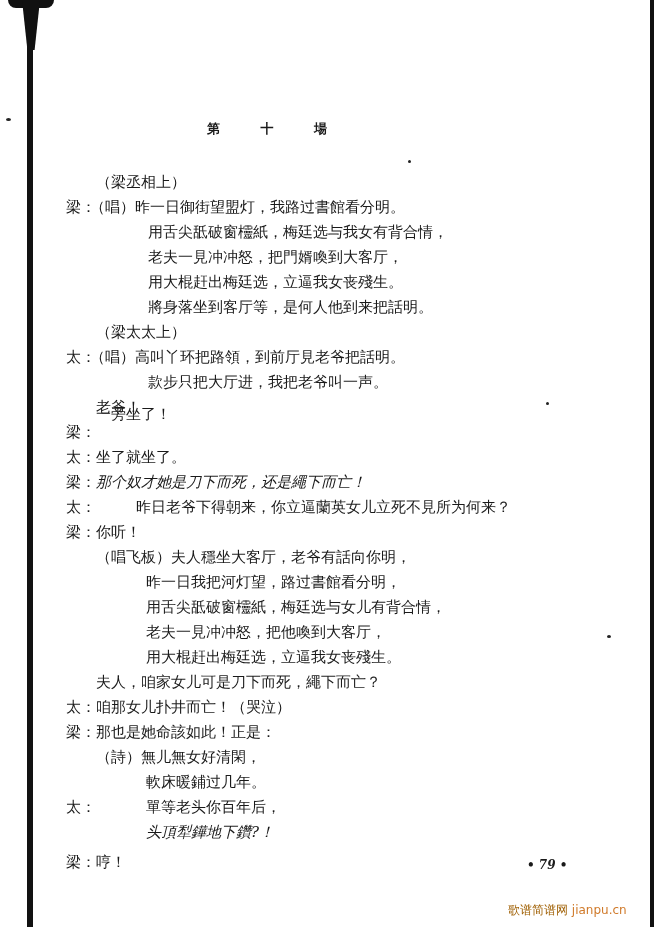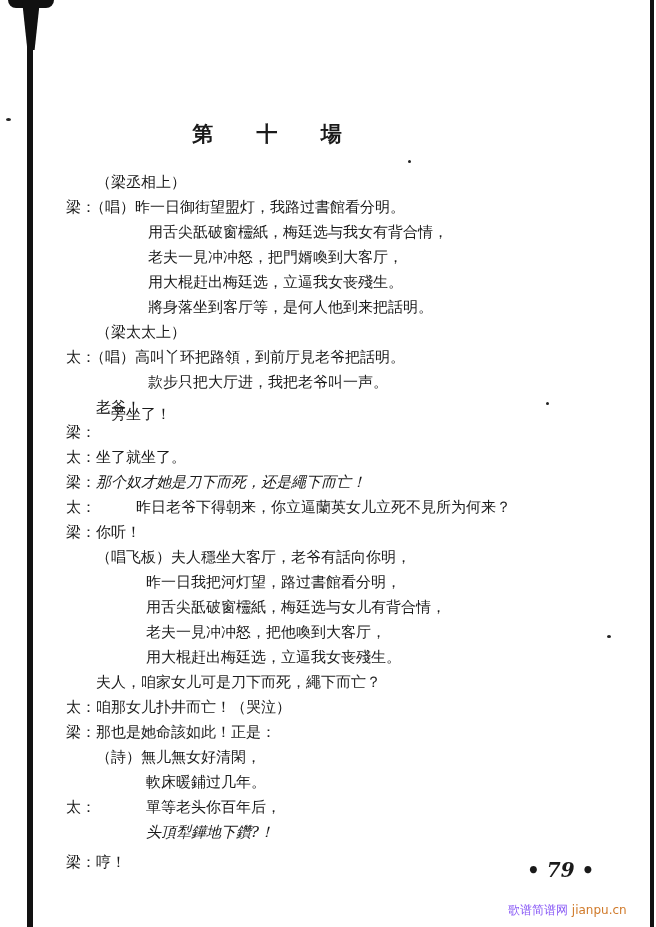--- a/index.html
+++ b/index.html
@@ -21,35 +21,35 @@
       position: absolute; left: 22px; top: 0; width: 18px; height: 50px;
       background: #111; clip-path: polygon(0 0, 100% 0, 70% 100%, 30% 100%);
     }
     .right-edge {
       position: absolute; left: 650px; top: 0; width: 4px; height: 927px;
       background: #111;
     }
     .speck { position: absolute; background: #222; border-radius: 50%; }
     .title {
       position: absolute; top: 120px; left: 0; width: 552px; text-align: center;
-      font-size: 21px; font-weight: bold; letter-spacing: 18px;
+      font-size: 13px; font-weight: bold; letter-spacing: 18px;
     }
     .line {
       position: absolute; font-size: 15px; white-space: nowrap; line-height: 20px;
     }
     .spk { position: absolute; left: 66px; }
     .page-num {
-      position: absolute; left: 527px; top: 858px; font-size: 20px;
+      position: absolute; left: 527px; top: 858px; font-size: 12px;
       font-style: italic; font-weight: bold;
     }
     .watermark {
       position: absolute; left: 508px; top: 902px; font-size: 12px;
       font-family: "DejaVu Sans", sans-serif;
     }
-    .wm-cn { color: #8b5cf6; }
+    .wm-cn { color: #a16207; }
     .wm-en { color: #d07a2a; }
   </style>
 </head>
 <body>
 
 <div class="spine-top"></div>
 <div class="spine-flare"></div>
 <div class="spine"></div>
 <div class="right-edge"></div>
 

